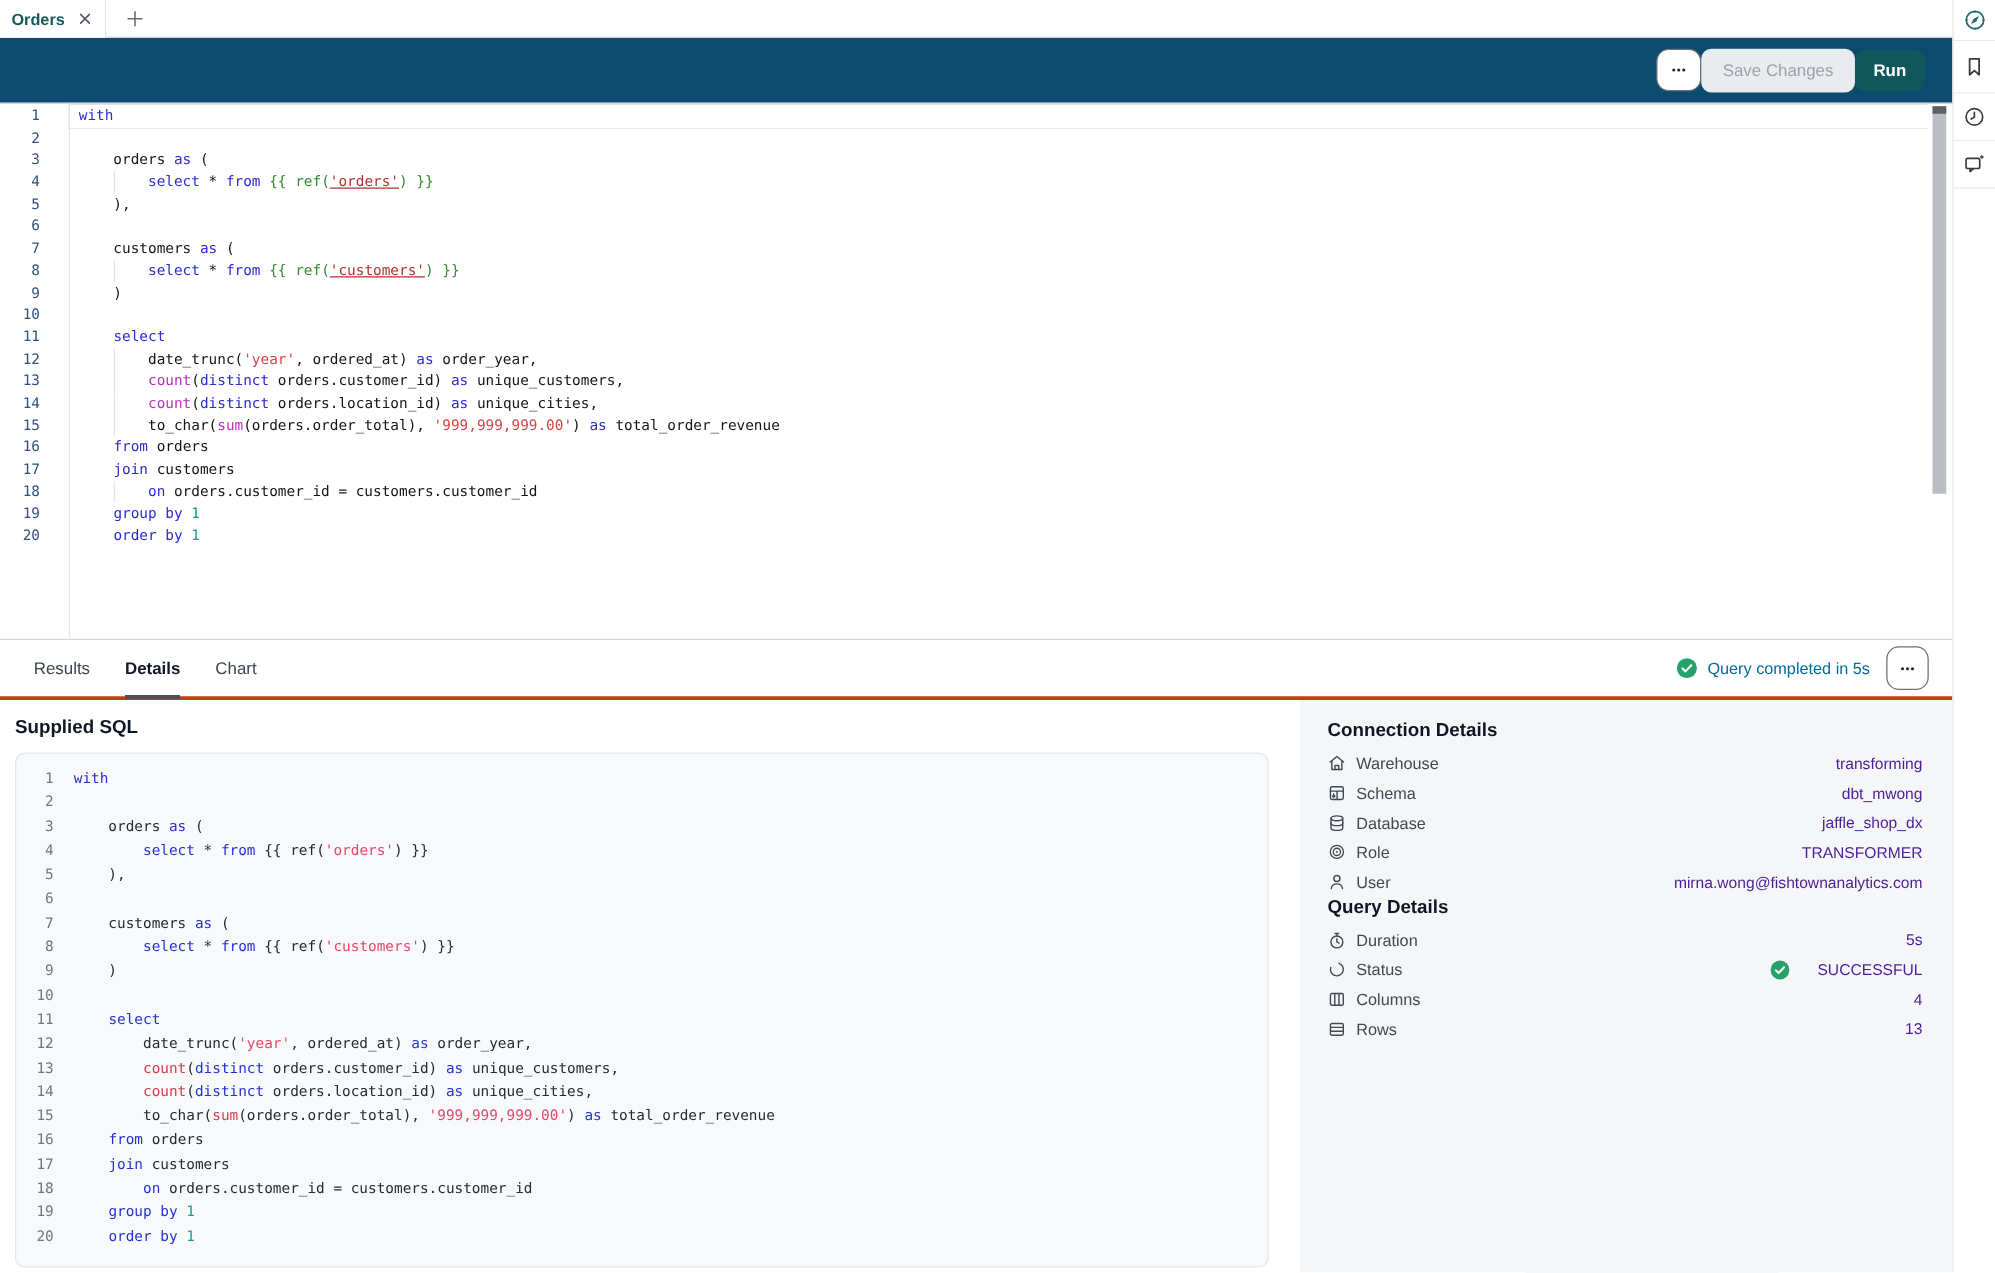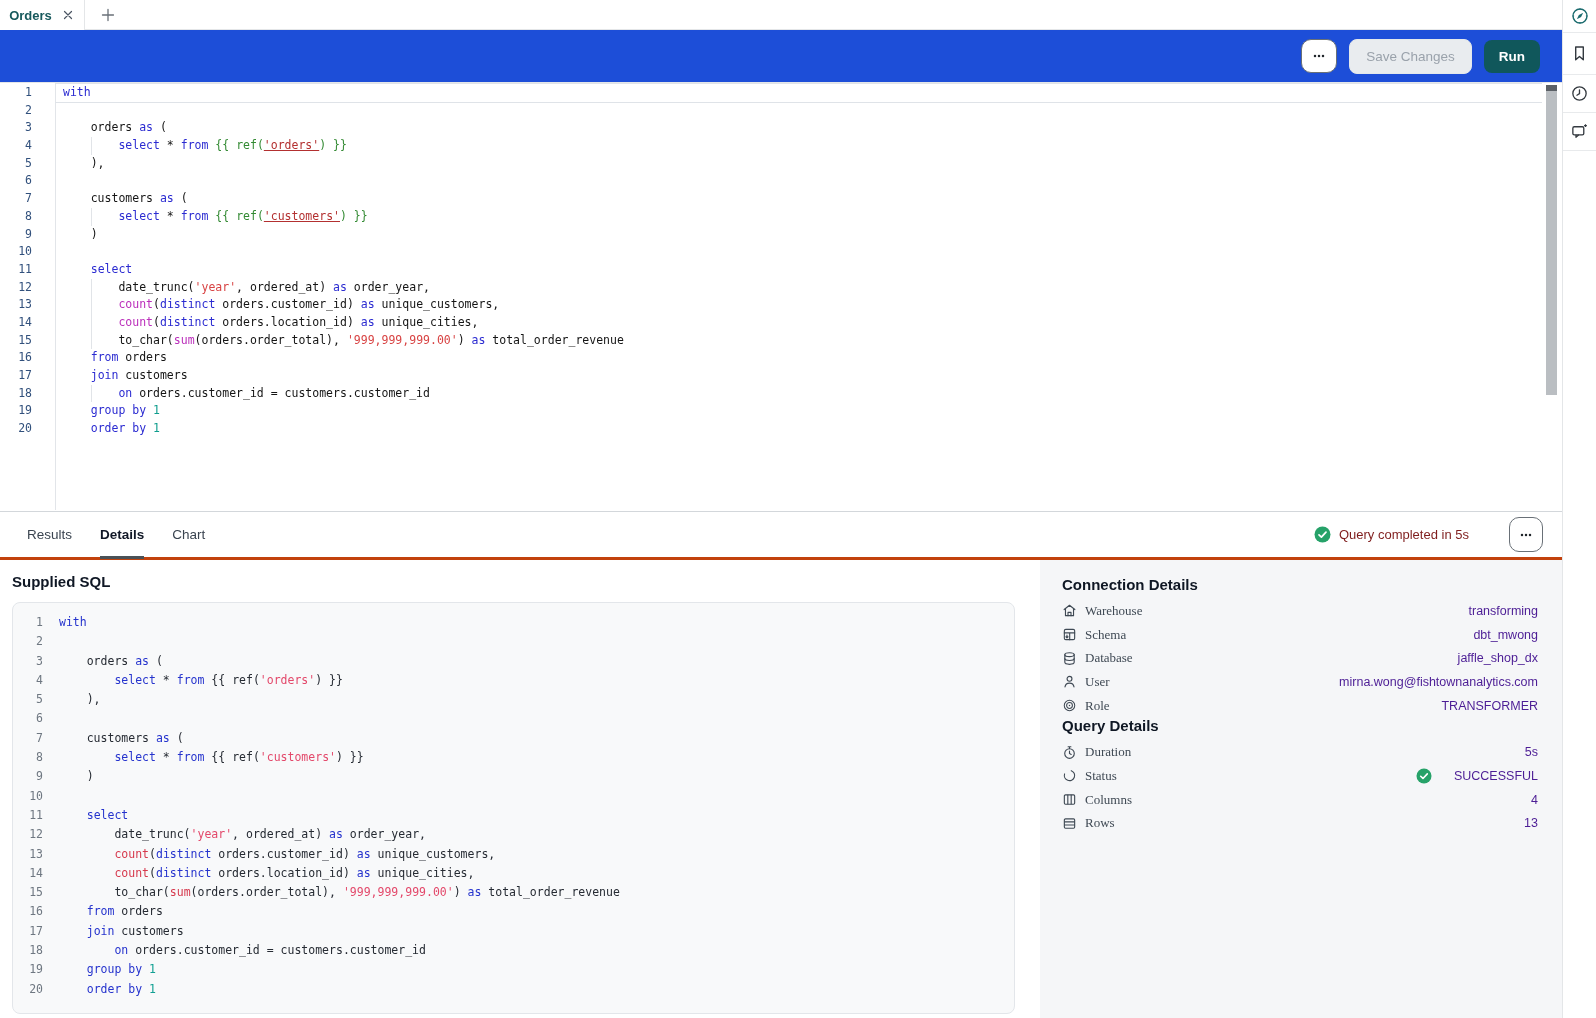--- a/index.html
+++ b/index.html
@@ -17,22 +17,22 @@
   
   .main { position:absolute; top:0; left:0; width:1562px; height:100%; }
   
   .tabbar { position:relative; height:30px; display:flex; background:#fff; }
   .tabbar::after { content:""; position:absolute; left:0; right:0; bottom:0; height:1px; background:#e4e6e8; }
   .tab-active { position:relative; z-index:1; width:85px; height:30px; background:#fff;
     border-right:1px solid #e4e6e8; display:flex; align-items:center; justify-content:center;
     gap:9px; font-size:13px; font-weight:bold; color:#17595c; cursor:pointer; }
   .newtab { position:relative; z-index:1; width:46px; display:flex; align-items:center; justify-content:center; cursor:pointer; }
   
-  .toolbar { height:53px; border-bottom:1px solid #e4e6e8; background:#1d4ed8;
-    display:flex; align-items:center; justify-content:flex-end; gap:12px; padding-right:22px; }
+  .toolbar { height:53px; border-bottom:1px solid #e4e6e8; background:#0c4a6e;
+    display:flex; align-items:center; justify-content:flex-end; padding-right:22px; }
   .btn-more { width:36px; height:34px; background:#fff; border:1px solid #697077; border-radius:10px;
     display:flex; align-items:center; justify-content:center; cursor:pointer; }
   .btn-save { border:1px solid #e4e8eb; background:#e9ecef; color:#9aa2ab; font-size:13.5px;
     padding:9px 16px; border-radius:8px; font-family:inherit; }
   .btn-run { border:none; background:#10575b; color:#fff; font-size:13.5px; font-weight:bold;
     padding:9px 15px; border-radius:8px; font-family:inherit; cursor:pointer; }
   
   .editor { position:relative; height:427px; background:#fff;
     font-family:"DejaVu Sans Mono", monospace; font-size:11.5px; }
   .editor::before { content:""; position:absolute; left:55px; top:0; bottom:0; width:1px; background:#e2e5e9; }
@@ -49,42 +49,42 @@
   .scrollbar { position:absolute; right:5px; top:2px; width:11px; height:310px; background:#babec2; cursor:pointer; }
   .scrollbar::before { content:""; position:absolute; top:0; left:0; right:0; height:6px; background:#5b6066; }
   
   .bottom { position:absolute; top:511px; left:0; width:1562px; bottom:0;
     border-top:1px solid #d3d7db; background:#fff; display:flex; flex-direction:column; }
   .rtabs { height:48px; flex:none; border-bottom:3px solid #c2410c; display:flex; align-items:center;
     padding:0 19px 0 27px; background:#fff; }
   .rtab { margin-right:28px; font-size:13.5px; color:#3a4450; height:48px; line-height:48px; cursor:pointer; }
   .rtab.active { font-weight:bold; color:#111827; box-shadow:inset 0 -3px 0 #4a5157; }
   .rtabs .spacer { flex:1; }
-  .qstatus { display:flex; align-items:center; gap:8px; color:#7f1d1d; font-size:13px; margin-right:40px; }
+  .qstatus { display:flex; align-items:center; gap:8px; color:#0369a1; font-size:13px; margin-right:13px; }
   
   .pbody { flex:1; display:flex; min-height:0; }
   .sqlpane { width:1040px; flex:none; padding:13px 25px 0 12px; overflow:hidden; background:#fff; }
   .h3 { font-size:15px; font-weight:bold; color:#0f1724; }
   .codeblock { margin-top:12px; background:#f8f9fa; border:1px solid #e3e6ea; border-radius:8px;
     padding:10px 0; height:412px; overflow:hidden;
     font-family:"DejaVu Sans Mono", monospace; font-size:11.5px; }
   #block-lines .ln { display:flex; height:19.3px; line-height:19.3px; }
   #block-lines .num { width:30px; text-align:right; color:#6e7781; flex:none; }
   #block-lines .code { margin-left:16px; white-space:pre; }
   #block-lines .tk-k{color:#2533cd;} #block-lines .tk-f{color:#d6394d;}
   #block-lines .tk-s{color:#e3486a;} #block-lines .tk-n{color:#12a093;}
   #block-lines .tk-j{color:#262b33;} #block-lines .tk-t{color:#262b33;}
   #block-lines .tk-r{color:#e3486a;}
   
   .detailspane { flex:1; background:#f5f6f8; padding:16px 24px 0 22px; }
   .detailspane .h3 { margin-bottom:6px; }
   .detailspane .h3.second { }
   .drow { display:flex; align-items:center; height:23.7px; font-size:13px; color:#3f4954; }
   .drow svg.rowicon { flex:none; margin-right:8px; }
-  .dlabel { flex:none;font-family:Liberation Serif, serif; }
+  .dlabel { flex:none; }
   .dspacer { flex:1; }
   .dval { font-size:12.5px; color:#4c1d95; text-align:right; }
   .statusval { display:flex; align-items:center; gap:22px; }
   .ic { display:block; }
 </style>
 </head>
 <body>
 
 <div class="app">
 
@@ -372,38 +372,38 @@
               <ellipse cx="8" cy="3.9" rx="5" ry="2.1"></ellipse>
               <path d="M3 3.9v8.2c0 1.1 2.2 2.1 5 2.1s5-1 5-2.1V3.9"></path>
               <path d="M3 8c0 1.1 2.2 2.1 5 2.1S13 9.1 13 8"></path>
             </svg>
             <span class="dlabel">Database</span>
             <span class="dspacer"></span>
             <span class="dval">jaffle_shop_dx</span>
           </div>
 
           <div class="drow">
-            <svg class="rowicon" width="15" height="15" viewBox="0 0 16 16" fill="none" stroke="#3f4954" stroke-width="1.2" stroke-linecap="round">
-              <circle cx="8" cy="5.1" r="2.6"></circle>
-              <path d="M3.2 13.8c.4-2.8 2.3-4.1 4.8-4.1s4.4 1.3 4.8 4.1"></path>
-            </svg>
-            <span class="dlabel">User</span>
-            <span class="dspacer"></span>
-            <span class="dval">mirna.wong@fishtownanalytics.com</span>
-          </div>
-
-          <div class="drow">
             <svg class="rowicon" width="15" height="15" viewBox="0 0 16 16" fill="none" stroke="#3f4954" stroke-width="1.1">
               <circle cx="8" cy="8" r="5.6"></circle>
                 <circle cx="8" cy="8" r="3.1"></circle>
                 <circle cx="8" cy="8" r="0.8" fill="#3f4954" stroke="none"></circle>
             </svg>
             <span class="dlabel">Role</span>
             <span class="dspacer"></span>
             <span class="dval">TRANSFORMER</span>
+          </div>
+
+          <div class="drow">
+            <svg class="rowicon" width="15" height="15" viewBox="0 0 16 16" fill="none" stroke="#3f4954" stroke-width="1.2" stroke-linecap="round">
+              <circle cx="8" cy="5.1" r="2.6"></circle>
+              <path d="M3.2 13.8c.4-2.8 2.3-4.1 4.8-4.1s4.4 1.3 4.8 4.1"></path>
+            </svg>
+            <span class="dlabel">User</span>
+            <span class="dspacer"></span>
+            <span class="dval">mirna.wong@fishtownanalytics.com</span>
           </div>
 
           <div class="h3 second">Query Details</div>
 
           <div class="drow">
             <svg class="rowicon" width="15" height="15" viewBox="0 0 16 16" fill="none" stroke="#3f4954" stroke-width="1.2" stroke-linecap="round">
               <circle cx="8" cy="9.1" r="5.1"></circle>
               <path d="M8 6.4v2.7l1.8 1M6.5 1.9h3M8 1.9v1.9"></path>
             </svg>
             <span class="dlabel">Duration</span>

